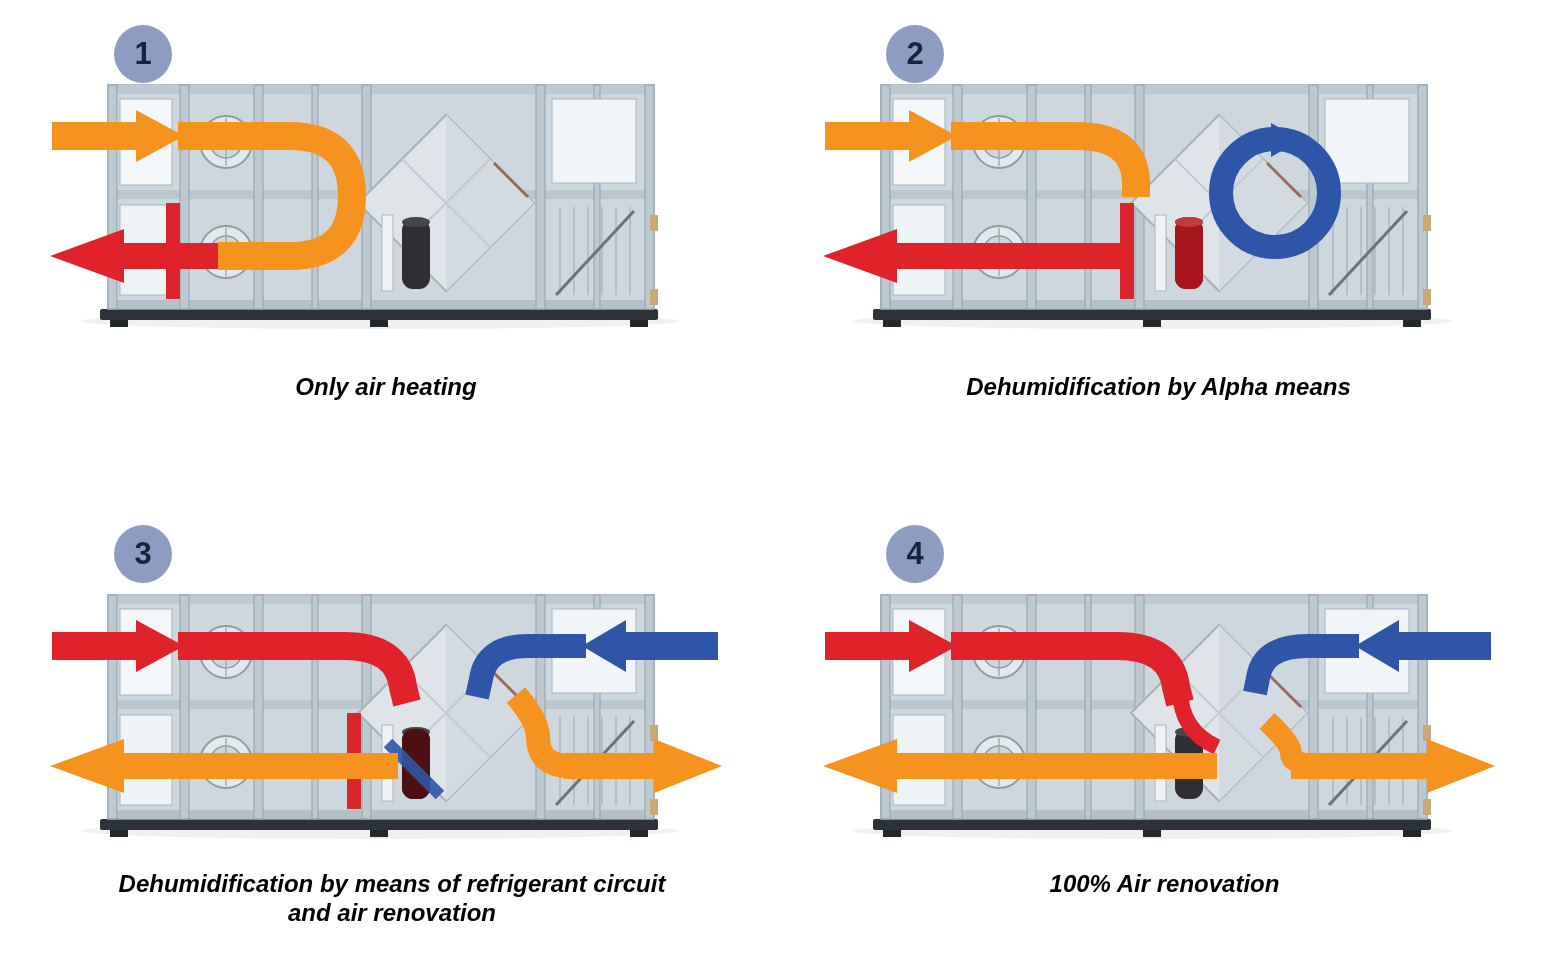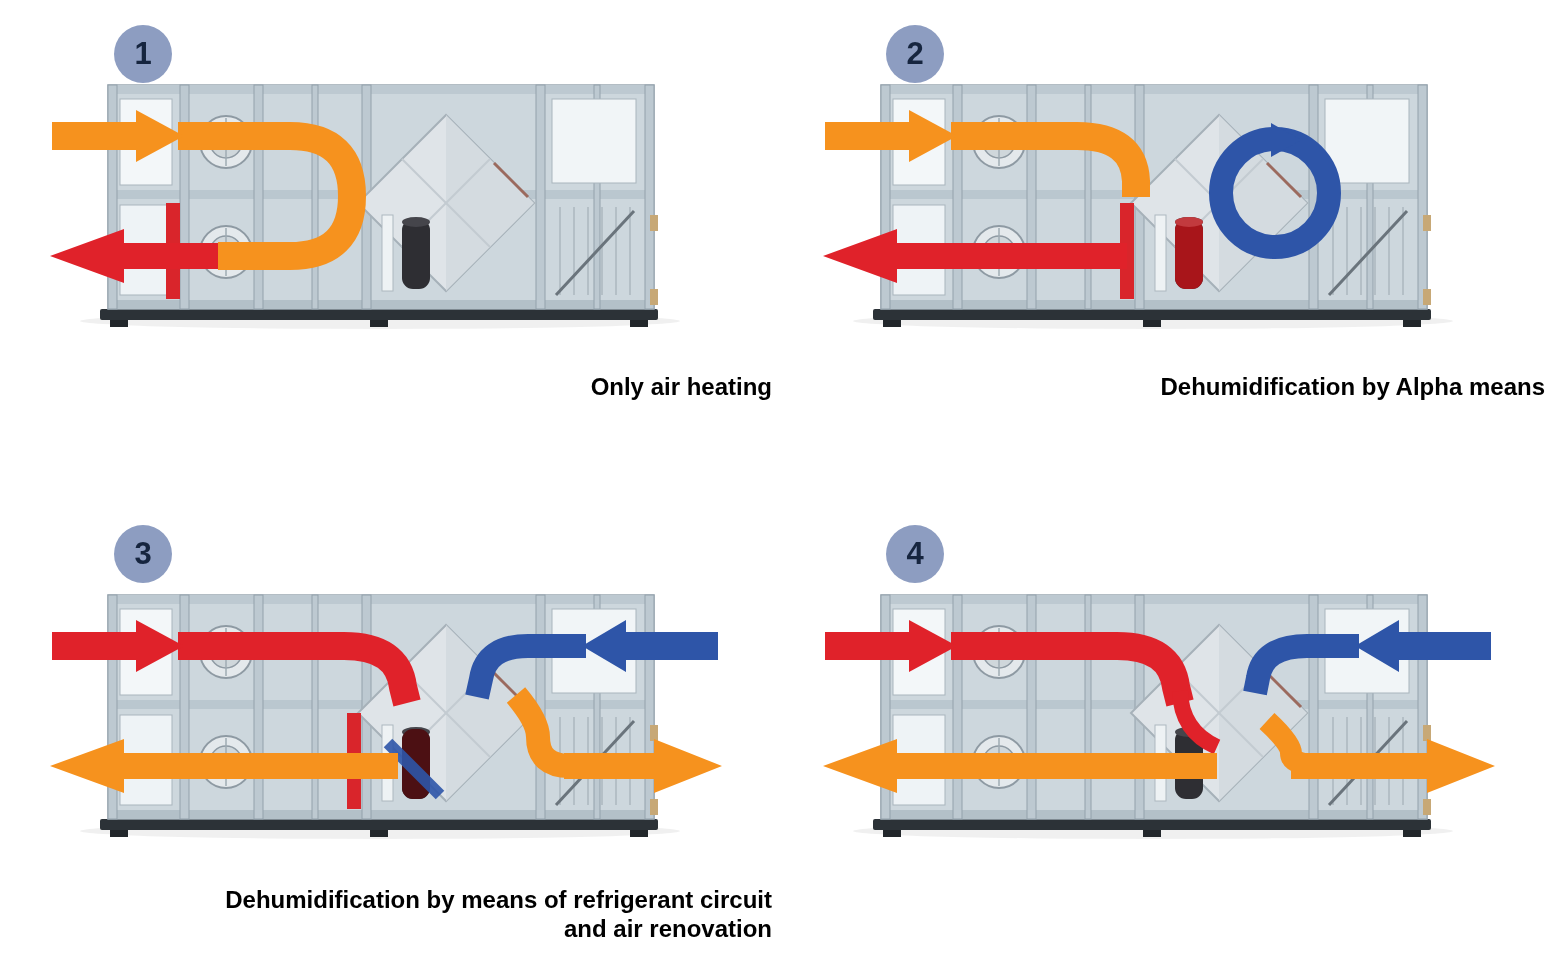--- a/index.html
+++ b/index.html
@@ -22,23 +22,23 @@
     display:flex;align-items:center;justify-content:center;
     user-select:none;
   }
   .panel--r2 .badge{top:44px;}
   .illustration{
     position:absolute;top:65px;left:50%;transform:translateX(-50%);
     display:block;
   }
   .panel--r2 .illustration{top:94px;}
   .caption{
-    position:absolute;left:0;right:0;top:372px;text-align:right;
-  }
-  .panel--r2 .caption{top:404px;margin-left:12px;}
+    position:absolute;left:0;right:0;top:372px;text-align:center;font-style:italic;
+  }
+  .panel--r2 .caption{top:388px;margin-left:12px;}
   .caption .inner{
     display:inline-block;max-width:560px;
     font-size:24px;font-weight:bold;color:#000000;line-height:1.22;
   }
   .defs-holder{position:absolute;width:0;height:0;overflow:hidden;}
 </style>
 </head>
 <body>
 
 <svg class="defs-holder" aria-hidden="true">
@@ -191,15 +191,18 @@
         <path d="M 520 71 H 468 Q 424 71 419 103 L 416 118" stroke="#2e55a8" stroke-width="24"></path>
         <path d="M 428 146 Q 452 168 452 178 Q 452 191 486 191" stroke="#f6921e" stroke-width="22"></path>
         <path d="M 378 191 H 152" stroke="#f6921e" stroke-width="26"></path>
         <path d="M 452 191 H 502" stroke="#f6921e" stroke-width="26"></path>
         <polygon points="-14,57 70,57 70,45 118,71 70,97 70,85 -14,85" fill="#e0222a"></polygon>
         <polygon points="652,57 560,57 560,45 516,71 560,97 560,85 652,85" fill="#2e55a8"></polygon>
         <polygon points="152,178 58,178 58,164 -16,191 58,218 58,204 152,204" fill="#f6921e"></polygon>
         <polygon points="498,178 588,178 588,164 656,191 588,218 588,204 498,204" fill="#f6921e"></polygon>
       </g>
     </svg>
+    <div class="caption">
+      <span class="inner">100% Air renovation</span>
+    </div>
   </div>
 
 </div>
 
 </body></html>

